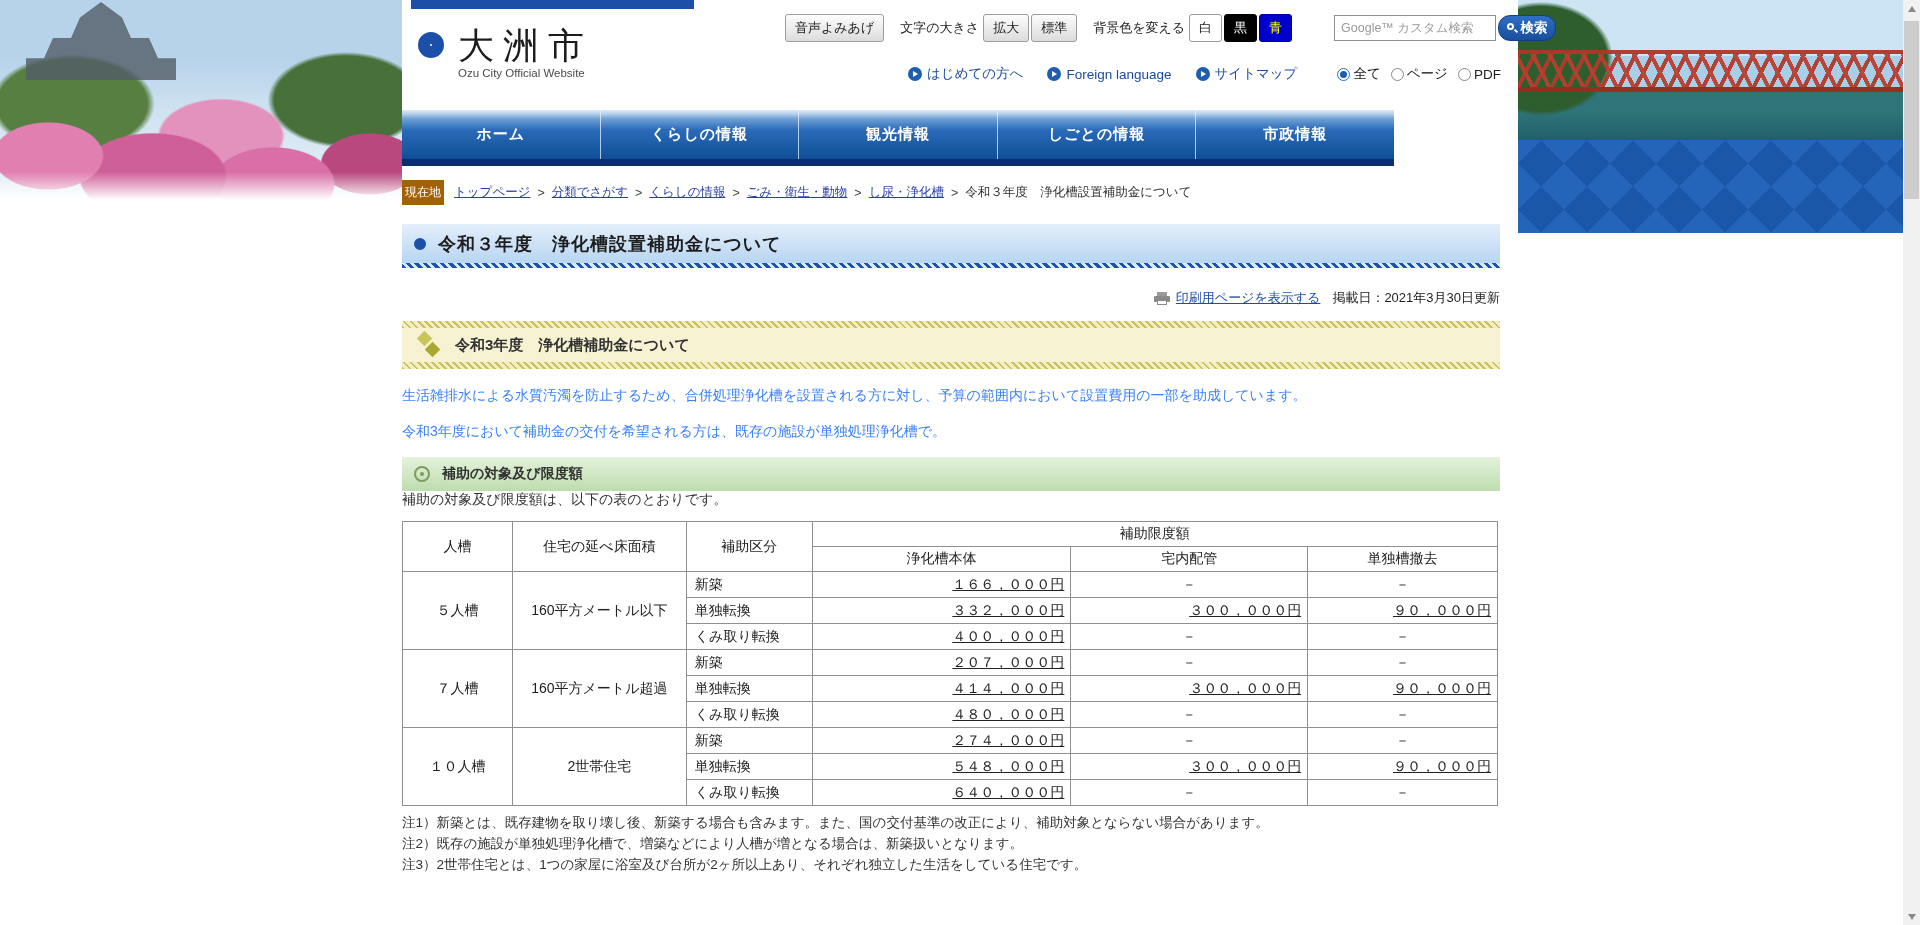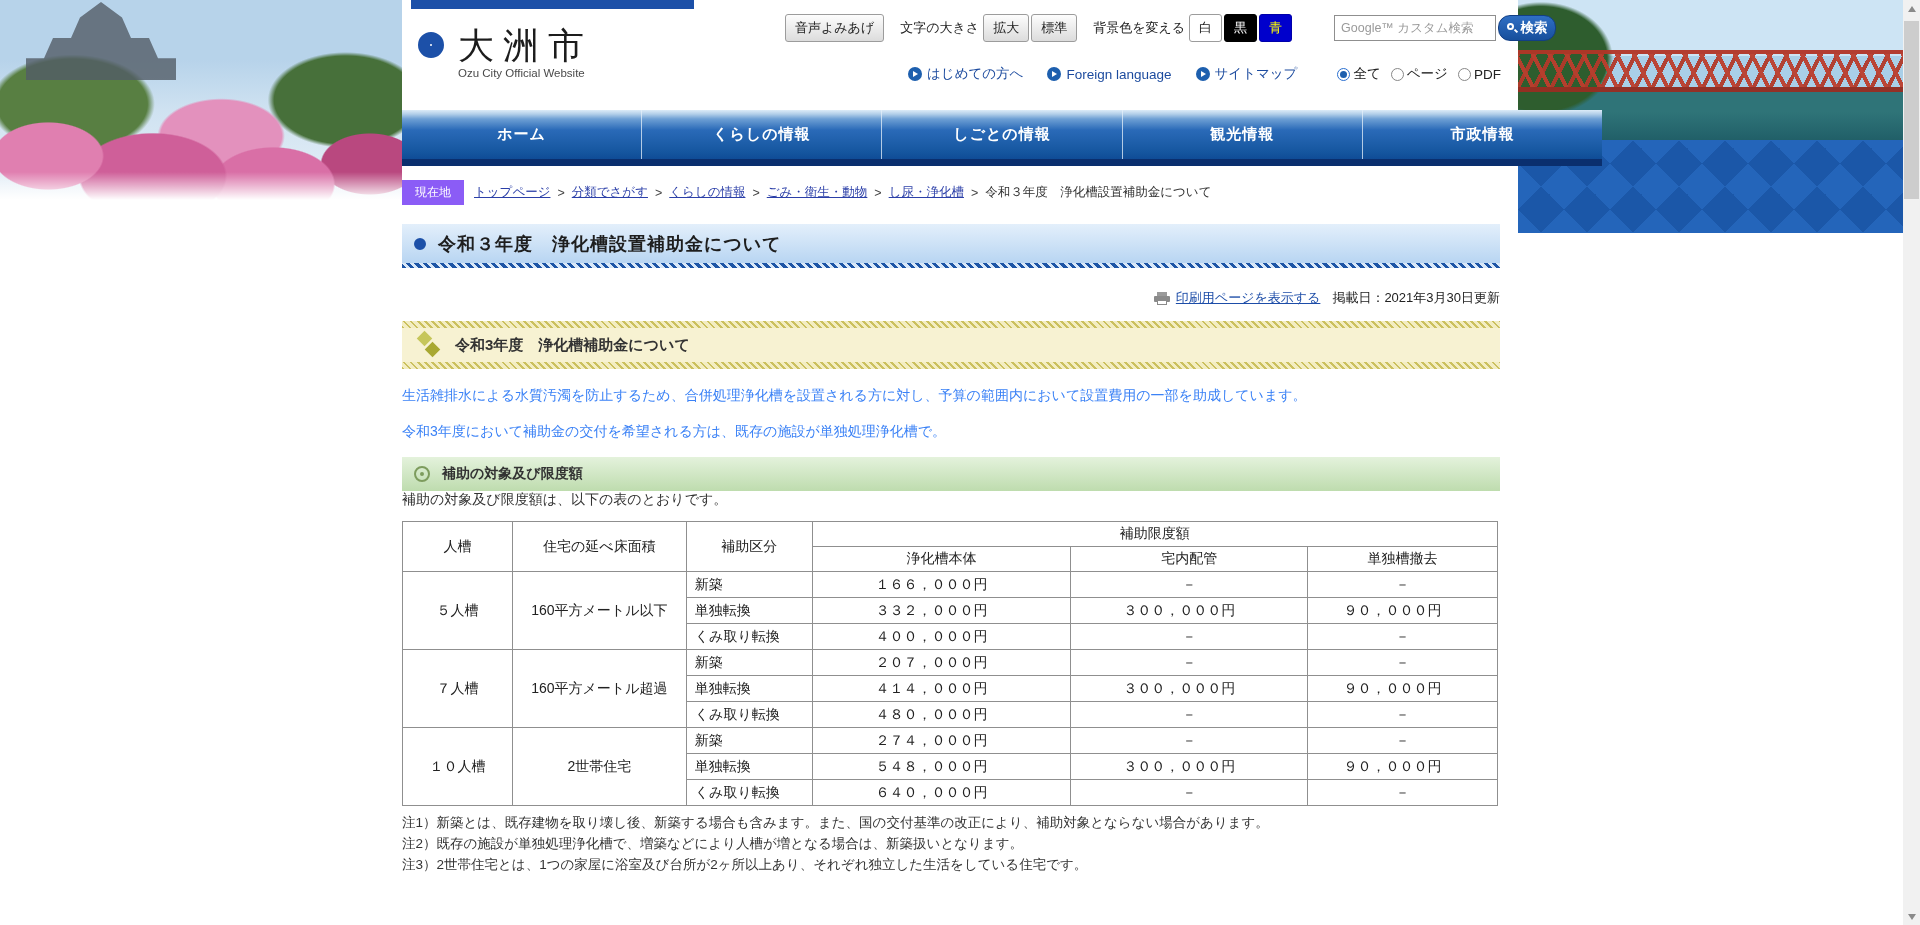--- a/index.html
+++ b/index.html
@@ -75,32 +75,32 @@
   .qicon { width:14px; height:14px; border-radius:50%; background:#1d5fae; display:flex; align-items:center; justify-content:center; margin-right:5px; }
   .qicon i { width:0; height:0; border-top:3.5px solid transparent; border-bottom:3.5px solid transparent; border-left:5px solid #fff; margin-left:1px; }
   .scopes { display:flex; align-items:center; margin-left:16px; }
   .radio { display:flex; align-items:center; margin-right:10px; font-size:13.5px; color:#222; }
   .rdot { width:13px; height:13px; border-radius:50%; border:1px solid #888; background:#fff; margin-right:3px;
     display:flex; align-items:center; justify-content:center; }
   .radio.checked .rdot { border-color:#2a6fd0; }
   .radio.checked .rdot i { width:7px; height:7px; border-radius:50%; background:#1d5fae; }
 
   
-  .nav { position:absolute; left:402px; top:110px; width:1200px; height:56px; display:flex;
+  .nav { position:absolute; left:402px; top:110px; width:992px; height:56px; display:flex;
     border-bottom:7px solid #0a2f6e;
     background:linear-gradient(180deg,#dcebf7 0,#b3cfe9 4px,#6d9fd4 9px,#2a6ab8 20px,#15569f 42px,#0f4c96 49px); }
   .nav-item { flex:1; display:flex; align-items:center; justify-content:center;
     color:#fff; font-size:15px; font-weight:bold; letter-spacing:1px; cursor:pointer; }
   .nav-item + .nav-item { border-left:1px solid rgba(230,240,250,.75); }
 
   
   .content { position:absolute; left:402px; top:166px; width:1098px; background:#fff; }
 
   .breadcrumb { margin-top:14px; display:flex; align-items:center; font-size:12.5px; color:#333; }
-  .crumb-badge { background:#8b5cf6; color:#fff; font-size:12px; padding:4px 13px; margin-right:10px; }
+  .crumb-badge { background:#a16207; color:#fff; font-size:12px; padding:4px 3px; margin-right:10px; }
   .crumb-link { color:#2b3fa8; text-decoration:underline; cursor:pointer; }
   .crumb-sep { margin:0 7px; color:#444; }
 
   .title-bar { margin-top:19px; }
   .title-inner { height:39px; background:linear-gradient(180deg,#e3effb,#b8d5f2); display:flex; align-items:center; padding-left:12px; }
   .title-icon { width:12px; height:12px; border:6px solid #1c50a8; border-radius:50%; background:#fff; margin-right:12px; }
   .page-title { font-size:18px; font-weight:bold; color:#1e1e1e; letter-spacing:1px; }
   .title-stripes { height:5px; background:repeating-linear-gradient(45deg,#1d55a6 0 3px,#d9e8f8 3px 6px); }
 
   .print-row { margin-top:20px; height:20px; display:flex; justify-content:flex-end; align-items:center; font-size:13px; color:#222; }
@@ -125,21 +125,21 @@
 
   .table-intro { font-size:14px; color:#333; }
 
   table.subsidy { margin-top:12px; border-collapse:collapse; width:1096px; font-size:14px; color:#222;
     border:1px solid #808080; }
   .subsidy th, .subsidy td { border:1px solid #8f8f8f; font-weight:normal; background:#fff; }
   .subsidy thead th { height:25px; text-align:center; }
   .subsidy tbody td { height:26px; }
   .c-center { text-align:center; }
   .c-cat { text-align:left; padding-left:8px; }
-  .c-money { text-align:center; padding-right:20px; }
+  .c-money { text-align:right; padding-right:6px;text-decoration:underline; }
 
   .notes { margin-top:6px; font-size:13.5px; color:#333; line-height:21px; }
 
   
   .printer { width:16px; height:13px; position:relative; }
   .printer .p-top { position:absolute; left:3px; top:0; width:10px; height:4px; background:#9a9a9a; }
   .printer .p-body { position:absolute; left:0; top:4px; width:16px; height:6px; background:#8a8a8a; border-radius:1px; }
   .printer .p-out { position:absolute; left:3px; top:8px; width:10px; height:5px; background:#fff; border:1px solid #8a8a8a; }
   
   .mag { position:relative; width:11px; height:11px; }
@@ -238,22 +238,22 @@
           </span>
         <span>PDF</span>
       </span>
     </span>
   </div>
 </div>
 
 <div class="nav">
   <div class="nav-item">ホーム</div>
   <div class="nav-item">くらしの情報</div>
+  <div class="nav-item">観光情報</div>
   <div class="nav-item">しごとの情報</div>
-  <div class="nav-item">観光情報</div>
   <div class="nav-item">市政情報</div>
 </div>
 
 <div class="content">
 
   <div class="breadcrumb">
     <span class="crumb-badge">現在地</span>
     <span class="crumb-link">トップページ</span>
     <span class="crumb-sep">&gt;</span>
     <span class="crumb-link">分類でさがす</span>

